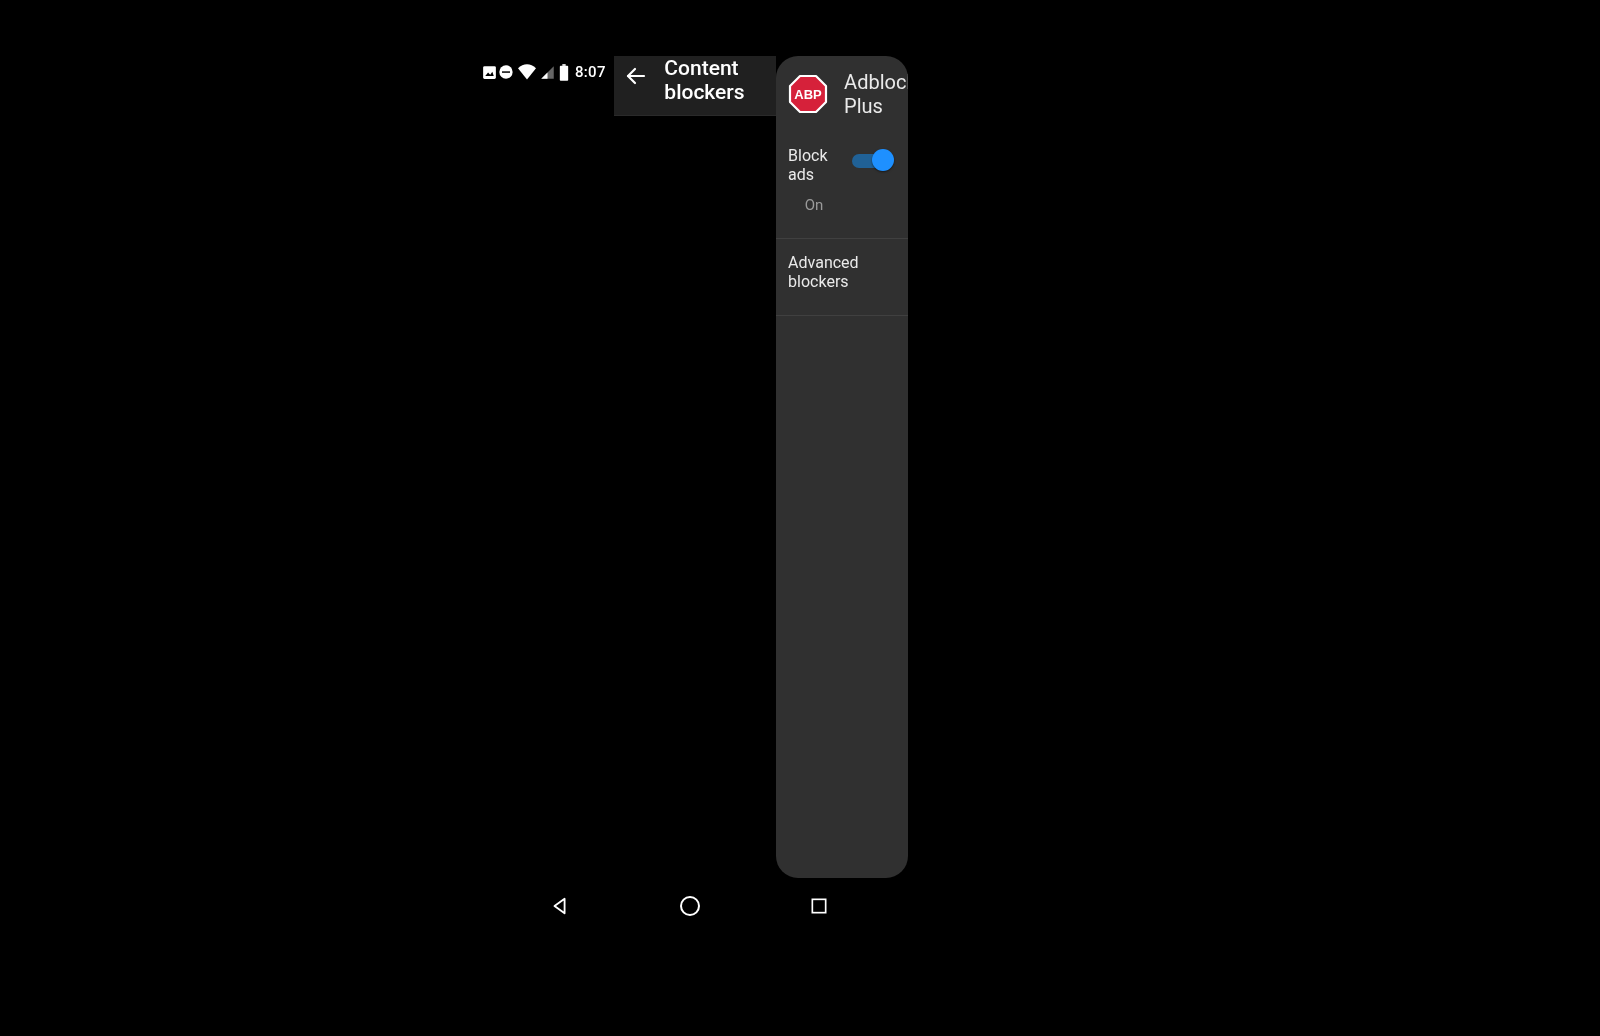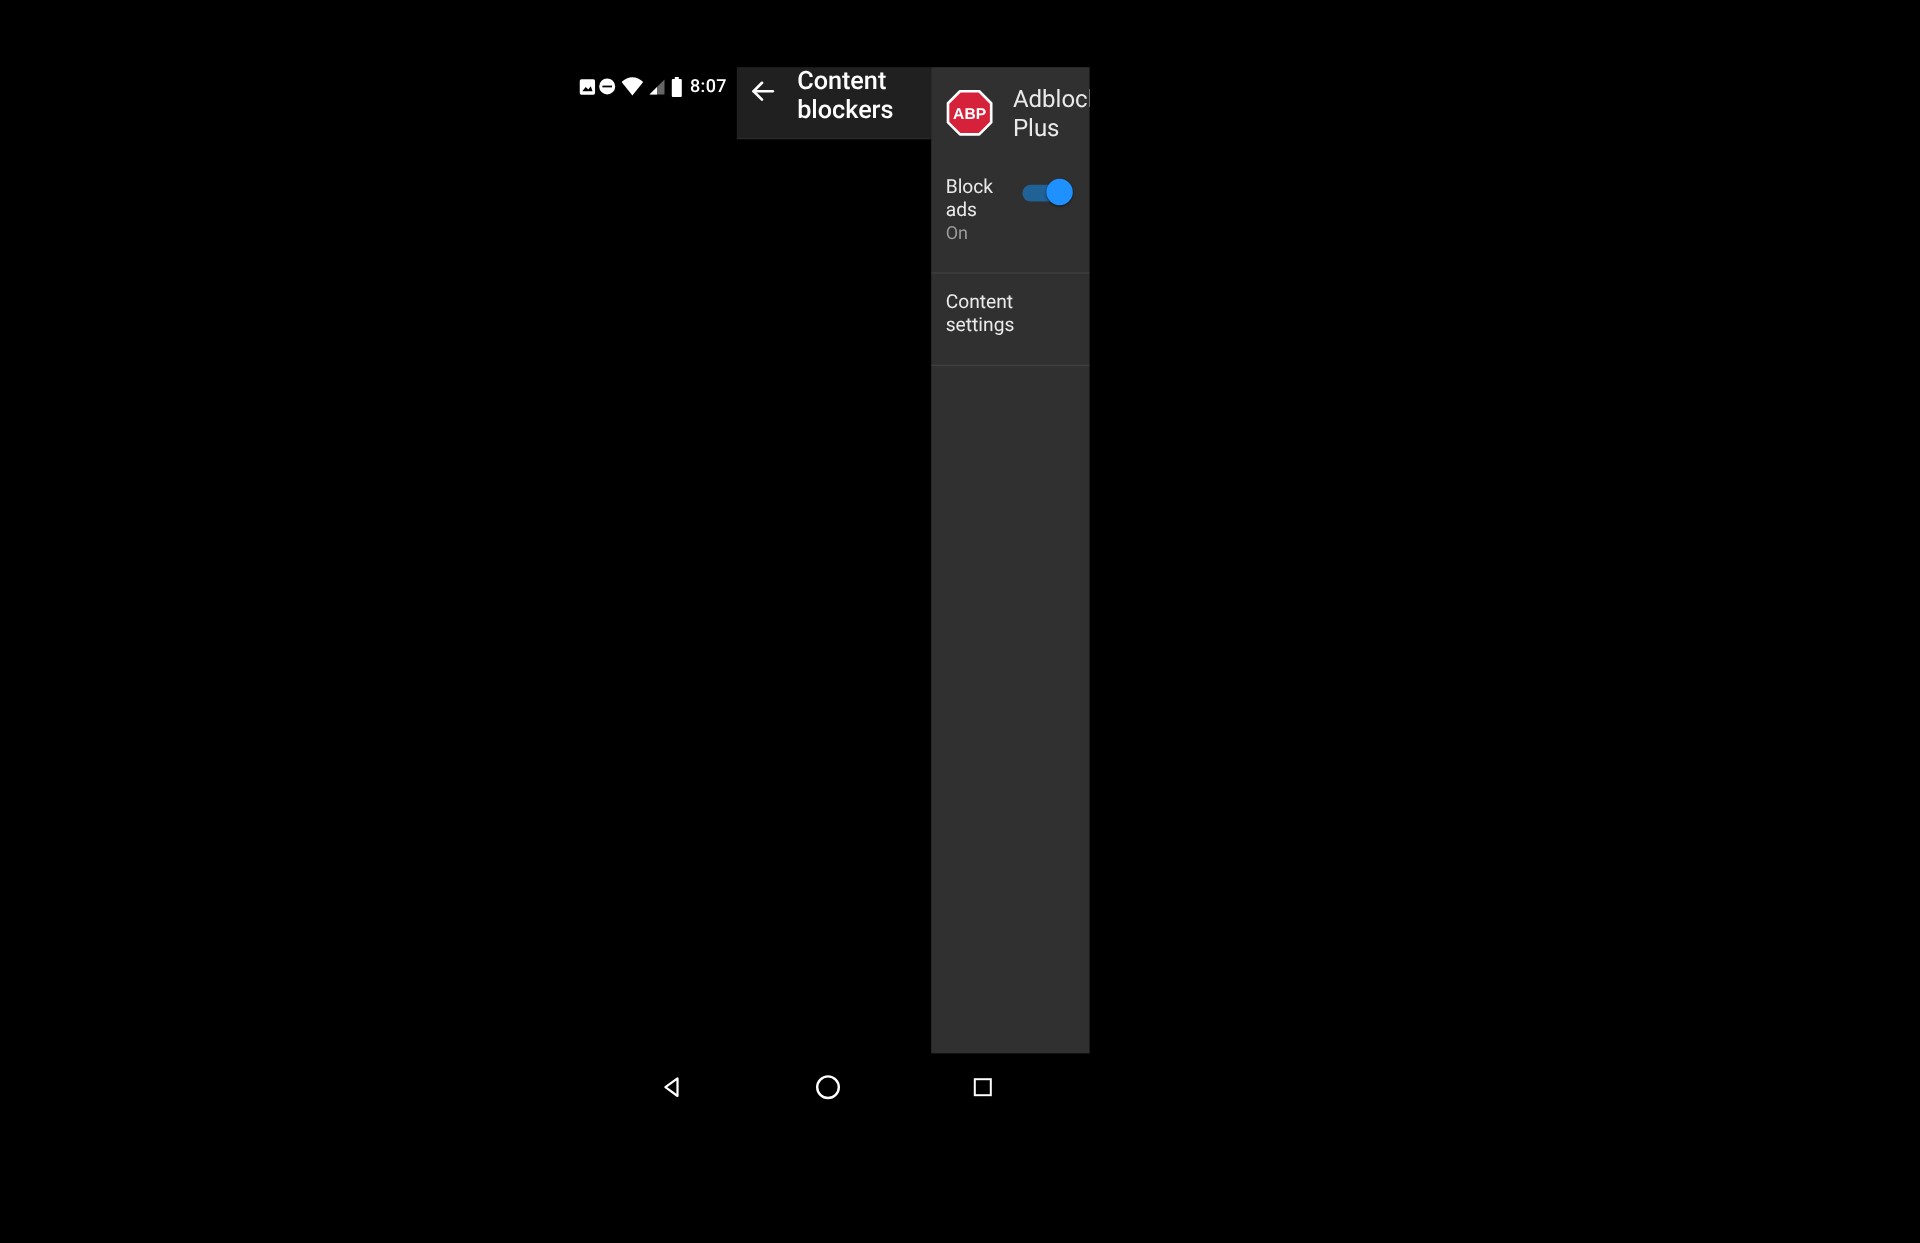--- a/index.html
+++ b/index.html
@@ -55,20 +55,21 @@
     margin-left: 14px;
   }
 
   
   .content {
     flex: 1 1 auto;
     background: #303030;
     display: flex;
     flex-direction: column;
     overflow: hidden;
+    border-radius: 22px;
   }
 
   .blocker-header {
     display: flex;
     align-items: center;
     padding: 14px 12px 14px 12px;
     gap: 16px;
   }
   .abp-icon {
     width: 40px; height: 40px;
@@ -92,21 +93,22 @@
   }
   .row .col { flex: 1 1 auto; }
   .row-title {
     color: #eaeaea;
     font-size: 16px;
     font-weight: 400;
   }
   .row-sub {
     color: #9a9a9a;
     font-size: 15px;
-    margin-top: 1px;
+    margin-top: 12px;
+    text-align: center;
   }
 
   .switch {
     position: relative;
     width: 40px; height: 24px;
     flex: 0 0 auto;
     margin-top: 2px;
   }
   .switch .track {
     position: absolute;
@@ -214,21 +216,21 @@
         <div class="row-title">Block ads</div>
         <div class="row-sub">On</div>
       </div>
       <div class="switch">
         <div class="track"></div>
         <div class="thumb"></div>
       </div>
     </div>
 
     <div class="row">
-      <div class="row-title">Content settings</div>
+      <div class="row-title">Advanced blockers</div>
     </div>
 
   </div>
 </div>
 
 <div class="navbar">
   <div class="navbtn">
     <span>
       <svg width="22" height="22" viewBox="0 0 24 24" fill="none" stroke="#fff" stroke-width="2" stroke-linejoin="round">
         <polygon points="17 4 17 20 6 12"></polygon>

